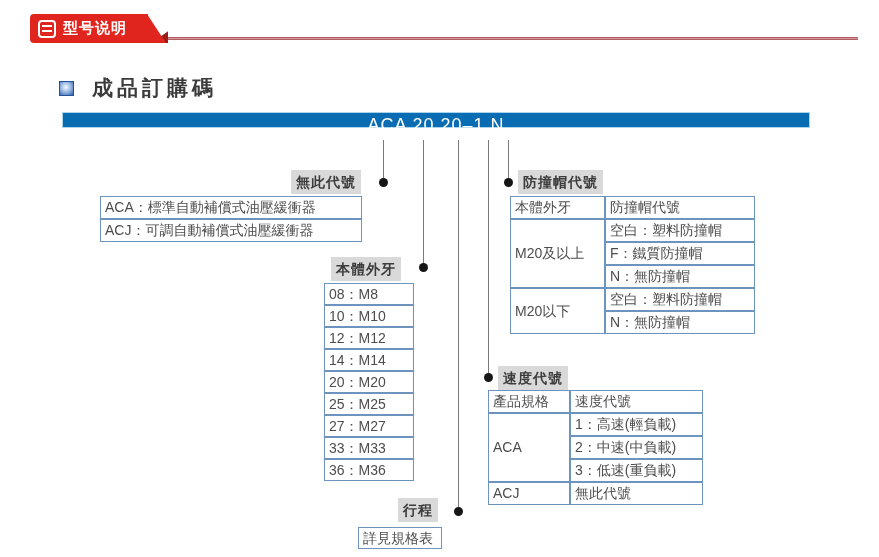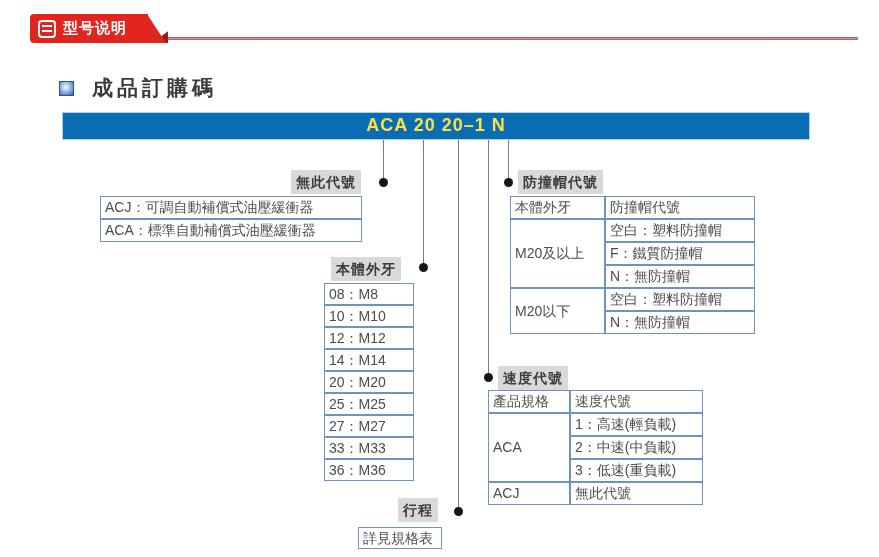--- a/index.html
+++ b/index.html
@@ -23,23 +23,23 @@
               position:relative; flex:0 0 auto; }
   .doc-icon::before, .doc-icon::after { content:""; position:absolute; left:2px; right:2px;
               height:2px; background:#ffffff; }
   .doc-icon::before { top:3px; } .doc-icon::after { top:8px; }
   
   .heading { position:absolute; left:59px; top:74px; display:flex; align-items:center; gap:18px; }
   .heading-square { width:15px; height:15px; border:1px solid #24519c; box-sizing:border-box;
         background:radial-gradient(circle at 45% 40%, #f4f9ff 0%, #9dbce3 45%, #2d5ca8 100%); }
   .heading-title { font-size:21px; font-weight:bold; color:#3a3a3a; letter-spacing:4px; white-space:nowrap; }
   
-  .banner { position:absolute; left:62px; top:112px; width:748px; height:28px;
+  .banner { position:absolute; left:62px; top:112px; width:748px; height:16px;
             background:#0a6cb2; border:1px solid #a9d4e9; box-sizing:border-box;
-            color:#fde047; font-weight:bold; font-size:18px; letter-spacing:1px;
+            color:#ffffff; font-weight:normal; font-size:18px; letter-spacing:1px;
             text-align:center; line-height:25px; }
   
   .vline { position:absolute; width:1px; background:#7b7b7b; z-index:0; }
   #vl-spec   { left:383px; top:140px; height:42px; }
   #vl-thread { left:423px; top:140px; height:128px; }
   #vl-stroke { left:458px; top:140px; height:371px; }
   #vl-speed  { left:488px; top:140px; height:238px; }
   #vl-cap    { left:508px; top:140px; height:42px; }
   .dot { position:absolute; width:9px; height:9px; background:#161616; border-radius:50%; z-index:2; }
   #dot-spec   { left:379px; top:178px; }
@@ -107,22 +107,22 @@
   <div class="dot" id="dot-speed"></div>
   <div class="dot" id="dot-cap"></div>
 
   <div class="glabel" id="lbl-spec">無此代號</div>
   <div class="glabel" id="lbl-thread">本體外牙</div>
   <div class="glabel" id="lbl-stroke">行程</div>
   <div class="glabel" id="lbl-speed">速度代號</div>
   <div class="glabel" id="lbl-cap">防撞帽代號</div>
 
   <div class="cellstack" id="spec-box">
+    <div class="cellrow">ACA：標準自動補償式油壓緩衝器</div>
     <div class="cellrow">ACJ：可調自動補償式油壓緩衝器</div>
-    <div class="cellrow">ACA：標準自動補償式油壓緩衝器</div>
   </div>
 
   <div class="cellstack" id="thread-box">
     <div class="cellrow">08：M8</div>
     <div class="cellrow">10：M10</div>
     <div class="cellrow">12：M12</div>
     <div class="cellrow">14：M14</div>
     <div class="cellrow">20：M20</div>
     <div class="cellrow">25：M25</div>
     <div class="cellrow">27：M27</div>

